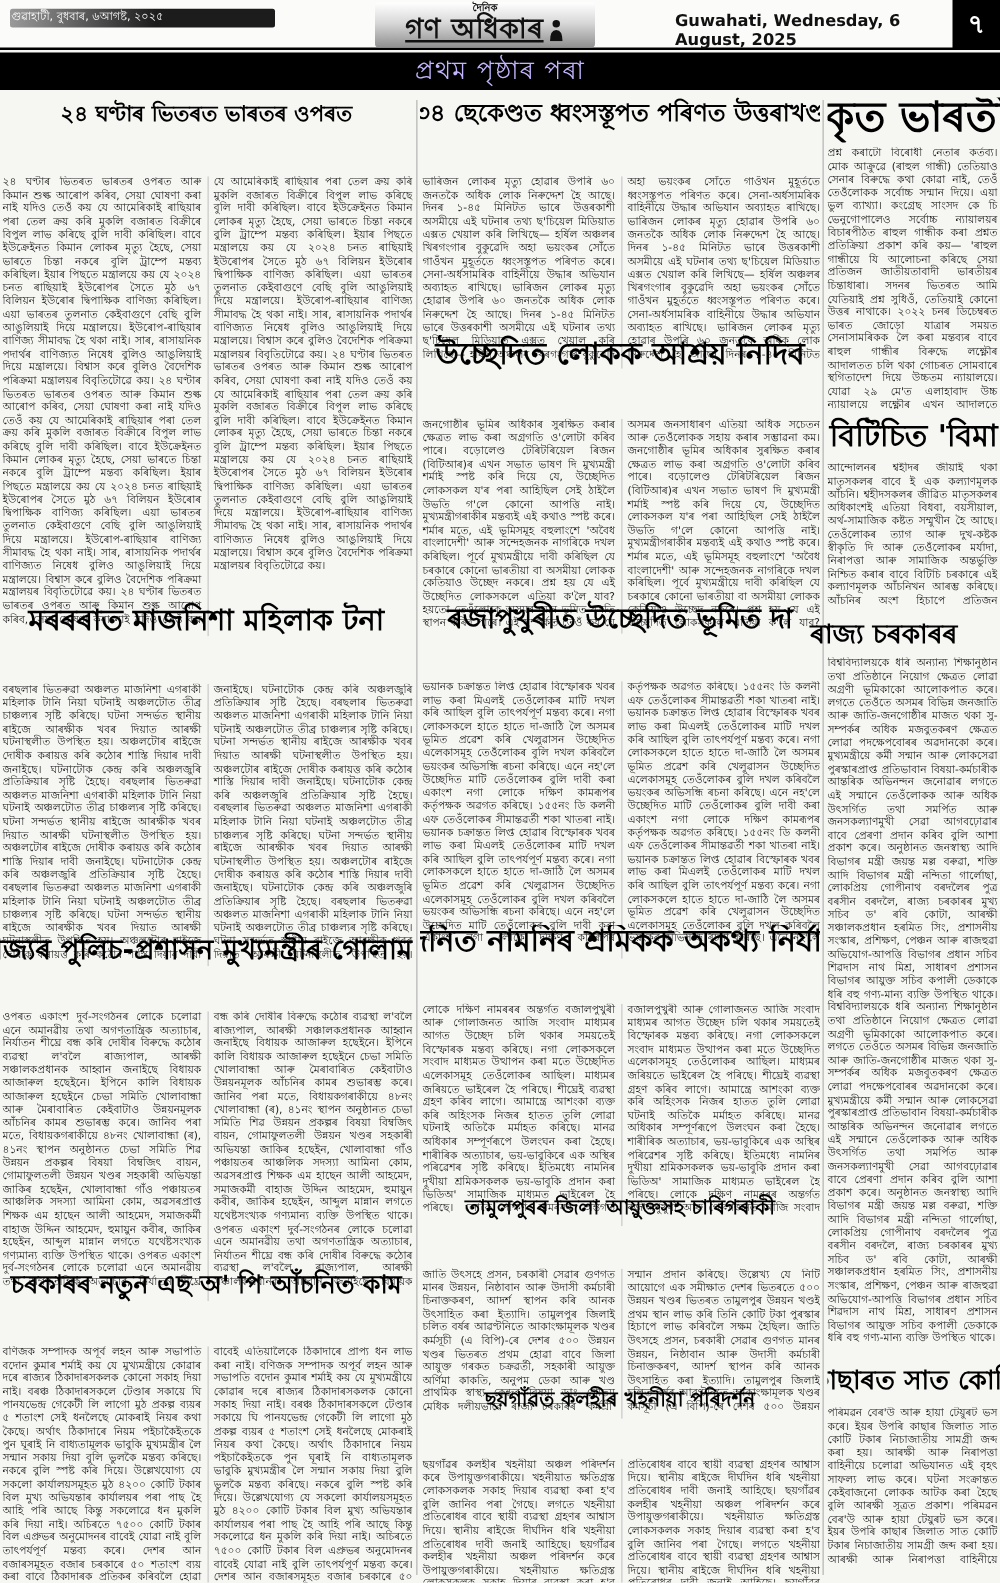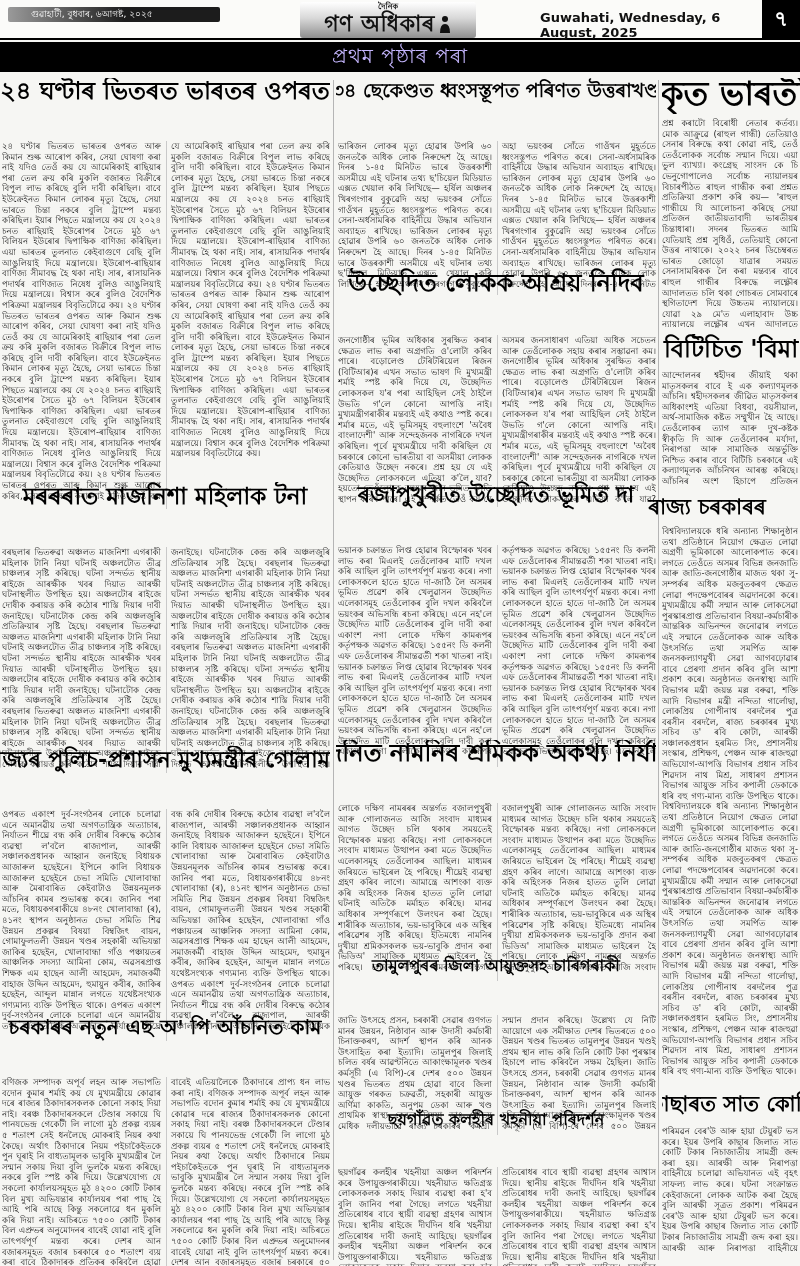--- a/index.html
+++ b/index.html
@@ -4,27 +4,27 @@
 <style>
   html,body{margin:0;padding:0;}
   body{width:800px;height:1266px;background:#f6f6f3;position:relative;
        font-family:"DejaVu Sans",sans-serif;color:#111;overflow:hidden;}
   .abs{position:absolute;box-sizing:border-box;}
 
   
   #header{left:0;top:0;width:800px;height:40px;border-bottom:2px solid #000;background:#fbfbf9;}
   #date-strip{left:8px;top:7px;width:212px;height:15px;
       background:linear-gradient(90deg,#9a9a9a,#1c1c1c 55%);color:#fff;
-      font-size:9px;line-height:15px;padding-left:23px;border-radius:2px;}
+      font-size:9px;line-height:15px;padding-left:1px;border-radius:2px;}
   #masthead{left:300px;top:2px;width:176px;height:36px;text-align:center;
       background:linear-gradient(180deg,#ffffff 0%,#d8d8d8 45%,#8f8f8f 100%);
       border-radius:3px;}
   #masthead .pre{font-size:8px;font-weight:700;line-height:8px;display:block;margin-top:1px;}
   #masthead .main{font-size:22px;font-weight:800;line-height:26px;letter-spacing:0.5px;
-      display:flex;align-items:center;justify-content:center;gap:3px;}
+      display:flex;align-items:center;justify-content:center;gap:3px;text-decoration:underline;}
   #masthead svg{display:inline-block;}
   #date-en{left:540px;top:10px;width:215px;height:18px;font-size:13px;font-weight:700;
       }
   #page-no{left:762px;top:0px;width:38px;height:40px;background:#000;color:#fff;
       font-size:21px;font-weight:700;display:flex;align-items:center;justify-content:center;}
 
   
   #banner{left:0;top:42px;width:800px;height:30px;background:#000;color:#c4b5fd;
       display:flex;align-items:center;justify-content:center;
       font-size:20px;font-weight:400;letter-spacing:1px;}
@@ -58,21 +58,21 @@
   </div>
   <div class="abs" id="date-en">Guwahati, Wednesday, 6 August, 2025</div>
   <div class="abs" id="page-no">৭</div>
 </div>
 
 <div class="abs" id="banner">প্ৰথম পৃষ্ঠাৰ পৰা</div>
 
 <div class="abs vrule" style="left:333px;"></div>
 <div class="abs vrule" style="left:658px;"></div>
 
-<div class="abs head" style="left:0;top:78px;width:330px;height:28px;font-size:24px;">২৪ ঘণ্টাৰ ভিতৰত ভাৰতৰ ওপৰত</div>
+<div class="abs head" style="left:0;top:78px;width:330px;height:28px;font-size:17px;">২৪ ঘণ্টাৰ ভিতৰত ভাৰতৰ ওপৰত</div>
 <div class="abs body c2" style="left:2px;top:110px;width:328px;height:368px;">২৪ ঘণ্টাৰ ভিতৰত ভাৰতৰ ওপৰত আৰু কিমান শুল্ক আৰোপ কৰিব, সেয়া ঘোষণা কৰা নাই যদিও তেওঁ কয় যে আমেৰিকাই ৰাছিয়াৰ পৰা তেল ক্ৰয় কৰি মুকলি বজাৰত বিক্ৰীৰে বিপুল লাভ কৰিছে বুলি দাবী কৰিছিল। বাবে ইউক্ৰেইনত কিমান লোকৰ মৃত্যু হৈছে, সেয়া ভাৰতে চিন্তা নকৰে বুলি ট্ৰাম্পে মন্তব্য কৰিছিল। ইয়াৰ পিছতে মন্ত্ৰালয়ে কয় যে ২০২৪ চনত ৰাছিয়াই ইউৰোপৰ সৈতে মুঠ ৬৭ বিলিয়ন ইউৰোৰ দ্বিপাক্ষিক বাণিজ্য কৰিছিল। এয়া ভাৰতৰ তুলনাত কেইবাগুণে বেছি বুলি আঙুলিয়াই দিয়ে মন্ত্ৰালয়ে। ইউৰোপ-ৰাছিয়াৰ বাণিজ্য সীমাবদ্ধ হৈ থকা নাই। সাৰ, ৰাসায়নিক পদাৰ্থৰ বাণিজ্যত নিষেধ বুলিও আঙুলিয়াই দিয়ে মন্ত্ৰালয়ে। বিশ্বাস কৰে বুলিও বৈদেশিক পৰিক্ৰমা মন্ত্ৰালয়ৰ বিবৃতিটোৱে কয়। ২৪ ঘণ্টাৰ ভিতৰত ভাৰতৰ ওপৰত আৰু কিমান শুল্ক আৰোপ কৰিব, সেয়া ঘোষণা কৰা নাই যদিও তেওঁ কয় যে আমেৰিকাই ৰাছিয়াৰ পৰা তেল ক্ৰয় কৰি মুকলি বজাৰত বিক্ৰীৰে বিপুল লাভ কৰিছে বুলি দাবী কৰিছিল। বাবে ইউক্ৰেইনত কিমান লোকৰ মৃত্যু হৈছে, সেয়া ভাৰতে চিন্তা নকৰে বুলি ট্ৰাম্পে মন্তব্য কৰিছিল। ইয়াৰ পিছতে মন্ত্ৰালয়ে কয় যে ২০২৪ চনত ৰাছিয়াই ইউৰোপৰ সৈতে মুঠ ৬৭ বিলিয়ন ইউৰোৰ দ্বিপাক্ষিক বাণিজ্য কৰিছিল। এয়া ভাৰতৰ তুলনাত কেইবাগুণে বেছি বুলি আঙুলিয়াই দিয়ে মন্ত্ৰালয়ে। ইউৰোপ-ৰাছিয়াৰ বাণিজ্য সীমাবদ্ধ হৈ থকা নাই। সাৰ, ৰাসায়নিক পদাৰ্থৰ বাণিজ্যত নিষেধ বুলিও আঙুলিয়াই দিয়ে মন্ত্ৰালয়ে। বিশ্বাস কৰে বুলিও বৈদেশিক পৰিক্ৰমা মন্ত্ৰালয়ৰ বিবৃতিটোৱে কয়। ২৪ ঘণ্টাৰ ভিতৰত ভাৰতৰ ওপৰত আৰু কিমান শুল্ক আৰোপ কৰিব, সেয়া ঘোষণা কৰা নাই যদিও তেওঁ কয় যে আমেৰিকাই ৰাছিয়াৰ পৰা তেল ক্ৰয় কৰি মুকলি বজাৰত বিক্ৰীৰে বিপুল লাভ কৰিছে বুলি দাবী কৰিছিল। বাবে ইউক্ৰেইনত কিমান লোকৰ মৃত্যু হৈছে, সেয়া ভাৰতে চিন্তা নকৰে বুলি ট্ৰাম্পে মন্তব্য কৰিছিল। ইয়াৰ পিছতে মন্ত্ৰালয়ে কয় যে ২০২৪ চনত ৰাছিয়াই ইউৰোপৰ সৈতে মুঠ ৬৭ বিলিয়ন ইউৰোৰ দ্বিপাক্ষিক বাণিজ্য কৰিছিল। এয়া ভাৰতৰ তুলনাত কেইবাগুণে বেছি বুলি আঙুলিয়াই দিয়ে মন্ত্ৰালয়ে। ইউৰোপ-ৰাছিয়াৰ বাণিজ্য সীমাবদ্ধ হৈ থকা নাই। সাৰ, ৰাসায়নিক পদাৰ্থৰ বাণিজ্যত নিষেধ বুলিও আঙুলিয়াই দিয়ে মন্ত্ৰালয়ে। বিশ্বাস কৰে বুলিও বৈদেশিক পৰিক্ৰমা মন্ত্ৰালয়ৰ বিবৃতিটোৱে কয়। ২৪ ঘণ্টাৰ ভিতৰত ভাৰতৰ ওপৰত আৰু কিমান শুল্ক আৰোপ কৰিব, সেয়া ঘোষণা কৰা নাই যদিও তেওঁ কয় যে আমেৰিকাই ৰাছিয়াৰ পৰা তেল ক্ৰয় কৰি মুকলি বজাৰত বিক্ৰীৰে বিপুল লাভ কৰিছে বুলি দাবী কৰিছিল। বাবে ইউক্ৰেইনত কিমান লোকৰ মৃত্যু হৈছে, সেয়া ভাৰতে চিন্তা নকৰে বুলি ট্ৰাম্পে মন্তব্য কৰিছিল। ইয়াৰ পিছতে মন্ত্ৰালয়ে কয় যে ২০২৪ চনত ৰাছিয়াই ইউৰোপৰ সৈতে মুঠ ৬৭ বিলিয়ন ইউৰোৰ দ্বিপাক্ষিক বাণিজ্য কৰিছিল। এয়া ভাৰতৰ তুলনাত কেইবাগুণে বেছি বুলি আঙুলিয়াই দিয়ে মন্ত্ৰালয়ে। ইউৰোপ-ৰাছিয়াৰ বাণিজ্য সীমাবদ্ধ হৈ থকা নাই। সাৰ, ৰাসায়নিক পদাৰ্থৰ বাণিজ্যত নিষেধ বুলিও আঙুলিয়াই দিয়ে মন্ত্ৰালয়ে। বিশ্বাস কৰে বুলিও বৈদেশিক পৰিক্ৰমা মন্ত্ৰালয়ৰ বিবৃতিটোৱে কয়।</div>
 
 <div class="abs head" style="left:0;top:482px;width:330px;height:30px;font-size:23px;">মৰৰৰাত মাজনিশা মহিলাক টনা</div>
 <div class="abs body c2" style="left:2px;top:516px;width:328px;height:226px;">বৰছলাৰ ভিতৰুৱা অঞ্চলত মাজনিশা এগৰাকী মহিলাক টানি নিয়া ঘটনাই অঞ্চলটোত তীব্ৰ চাঞ্চল্যৰ সৃষ্টি কৰিছে। ঘটনা সন্দৰ্ভত স্থানীয় ৰাইজে আৰক্ষীক খবৰ দিয়াত আৰক্ষী ঘটনাস্থলীত উপস্থিত হয়। অঞ্চলটোৰ ৰাইজে দোষীক কৰায়ত্ত কৰি কঠোৰ শাস্তি দিয়াৰ দাবী জনাইছে। ঘটনাটোক কেন্দ্ৰ কৰি অঞ্চলজুৰি প্ৰতিক্ৰিয়াৰ সৃষ্টি হৈছে। বৰছলাৰ ভিতৰুৱা অঞ্চলত মাজনিশা এগৰাকী মহিলাক টানি নিয়া ঘটনাই অঞ্চলটোত তীব্ৰ চাঞ্চল্যৰ সৃষ্টি কৰিছে। ঘটনা সন্দৰ্ভত স্থানীয় ৰাইজে আৰক্ষীক খবৰ দিয়াত আৰক্ষী ঘটনাস্থলীত উপস্থিত হয়। অঞ্চলটোৰ ৰাইজে দোষীক কৰায়ত্ত কৰি কঠোৰ শাস্তি দিয়াৰ দাবী জনাইছে। ঘটনাটোক কেন্দ্ৰ কৰি অঞ্চলজুৰি প্ৰতিক্ৰিয়াৰ সৃষ্টি হৈছে। বৰছলাৰ ভিতৰুৱা অঞ্চলত মাজনিশা এগৰাকী মহিলাক টানি নিয়া ঘটনাই অঞ্চলটোত তীব্ৰ চাঞ্চল্যৰ সৃষ্টি কৰিছে। ঘটনা সন্দৰ্ভত স্থানীয় ৰাইজে আৰক্ষীক খবৰ দিয়াত আৰক্ষী ঘটনাস্থলীত উপস্থিত হয়। অঞ্চলটোৰ ৰাইজে দোষীক কৰায়ত্ত কৰি কঠোৰ শাস্তি দিয়াৰ দাবী জনাইছে। ঘটনাটোক কেন্দ্ৰ কৰি অঞ্চলজুৰি প্ৰতিক্ৰিয়াৰ সৃষ্টি হৈছে। বৰছলাৰ ভিতৰুৱা অঞ্চলত মাজনিশা এগৰাকী মহিলাক টানি নিয়া ঘটনাই অঞ্চলটোত তীব্ৰ চাঞ্চল্যৰ সৃষ্টি কৰিছে। ঘটনা সন্দৰ্ভত স্থানীয় ৰাইজে আৰক্ষীক খবৰ দিয়াত আৰক্ষী ঘটনাস্থলীত উপস্থিত হয়। অঞ্চলটোৰ ৰাইজে দোষীক কৰায়ত্ত কৰি কঠোৰ শাস্তি দিয়াৰ দাবী জনাইছে। ঘটনাটোক কেন্দ্ৰ কৰি অঞ্চলজুৰি প্ৰতিক্ৰিয়াৰ সৃষ্টি হৈছে। বৰছলাৰ ভিতৰুৱা অঞ্চলত মাজনিশা এগৰাকী মহিলাক টানি নিয়া ঘটনাই অঞ্চলটোত তীব্ৰ চাঞ্চল্যৰ সৃষ্টি কৰিছে। ঘটনা সন্দৰ্ভত স্থানীয় ৰাইজে আৰক্ষীক খবৰ দিয়াত আৰক্ষী ঘটনাস্থলীত উপস্থিত হয়। অঞ্চলটোৰ ৰাইজে দোষীক কৰায়ত্ত কৰি কঠোৰ শাস্তি দিয়াৰ দাবী জনাইছে। ঘটনাটোক কেন্দ্ৰ কৰি অঞ্চলজুৰি প্ৰতিক্ৰিয়াৰ সৃষ্টি হৈছে। বৰছলাৰ ভিতৰুৱা অঞ্চলত মাজনিশা এগৰাকী মহিলাক টানি নিয়া ঘটনাই অঞ্চলটোত তীব্ৰ চাঞ্চল্যৰ সৃষ্টি কৰিছে। ঘটনা সন্দৰ্ভত স্থানীয় ৰাইজে আৰক্ষীক খবৰ দিয়াত আৰক্ষী ঘটনাস্থলীত উপস্থিত হয়। অঞ্চলটোৰ ৰাইজে দোষীক কৰায়ত্ত কৰি কঠোৰ শাস্তি দিয়াৰ দাবী জনাইছে। ঘটনাটোক কেন্দ্ৰ কৰি অঞ্চলজুৰি প্ৰতিক্ৰিয়াৰ সৃষ্টি হৈছে।</div>
 
 <div class="abs head" style="left:0;top:746px;width:330px;height:28px;font-size:22px;">ৰাজ্যৰ পুলিচ-প্ৰশাসন মুখ্যমন্ত্ৰীৰ গোলামত</div>
 <div class="abs body c2" style="left:2px;top:778px;width:328px;height:232px;">ওপৰত একাংশ দুৰ্ব-সংগঠনৰ লোকে চলোৱা এনে অমানৱীয় তথা অগণতান্ত্ৰিক অত্যাচাৰ, নিৰ্যাতন শীঘ্ৰে বন্ধ কৰি দোষীৰ বিৰুদ্ধে কঠোৰ ব্যৱস্থা ল'বলৈ ৰাজ্যপাল, আৰক্ষী সঞ্চালকপ্ৰধানক আহ্বান জনাইছে বিধায়ক আজাৰুল হছেইনে। ইপিনে কালি বিধায়ক আজাৰুল হছেইনে চেভা সমিতি খোলাবান্ধা আৰু মৈৰাবাৰিত কেইবাটাও উন্নয়নমূলক আঁচনিৰ কামৰ শুভাৰম্ভ কৰে। জানিব পৰা মতে, বিধায়কগৰাকীয়ে ৪৮নং খোলাবান্ধা (ৰ), ৪১নং স্থাপন অনুষ্ঠানত চেভা সমিতি শিৱ উন্নয়ন প্ৰকল্পৰ বিষয়া বিম্বজিৎ বায়ন, গোমাফুলতলী উন্নয়ন খণ্ডৰ সহকাৰী অভিযন্তা জাকিৰ হছেইন, খোলাবান্ধা গাঁও পঞ্চায়তৰ আঞ্চলিক সদস্যা আমিনা কোম, অৱসৰপ্ৰাপ্ত শিক্ষক এম হাছেন আলী আহমেদ, সমাজকৰ্মী বাহাজ উদ্দিন আহমেদ, হুমায়ুন কবীৰ, জাকিৰ হছেইন, আব্দুল মান্নান লগতে যথেষ্টসংখ্যক গণ্যমান্য ব্যক্তি উপস্থিত থাকে। ওপৰত একাংশ দুৰ্ব-সংগঠনৰ লোকে চলোৱা এনে অমানৱীয় তথা অগণতান্ত্ৰিক অত্যাচাৰ, নিৰ্যাতন শীঘ্ৰে বন্ধ কৰি দোষীৰ বিৰুদ্ধে কঠোৰ ব্যৱস্থা ল'বলৈ ৰাজ্যপাল, আৰক্ষী সঞ্চালকপ্ৰধানক আহ্বান জনাইছে বিধায়ক আজাৰুল হছেইনে। ইপিনে কালি বিধায়ক আজাৰুল হছেইনে চেভা সমিতি খোলাবান্ধা আৰু মৈৰাবাৰিত কেইবাটাও উন্নয়নমূলক আঁচনিৰ কামৰ শুভাৰম্ভ কৰে। জানিব পৰা মতে, বিধায়কগৰাকীয়ে ৪৮নং খোলাবান্ধা (ৰ), ৪১নং স্থাপন অনুষ্ঠানত চেভা সমিতি শিৱ উন্নয়ন প্ৰকল্পৰ বিষয়া বিম্বজিৎ বায়ন, গোমাফুলতলী উন্নয়ন খণ্ডৰ সহকাৰী অভিযন্তা জাকিৰ হছেইন, খোলাবান্ধা গাঁও পঞ্চায়তৰ আঞ্চলিক সদস্যা আমিনা কোম, অৱসৰপ্ৰাপ্ত শিক্ষক এম হাছেন আলী আহমেদ, সমাজকৰ্মী বাহাজ উদ্দিন আহমেদ, হুমায়ুন কবীৰ, জাকিৰ হছেইন, আব্দুল মান্নান লগতে যথেষ্টসংখ্যক গণ্যমান্য ব্যক্তি উপস্থিত থাকে। ওপৰত একাংশ দুৰ্ব-সংগঠনৰ লোকে চলোৱা এনে অমানৱীয় তথা অগণতান্ত্ৰিক অত্যাচাৰ, নিৰ্যাতন শীঘ্ৰে বন্ধ কৰি দোষীৰ বিৰুদ্ধে কঠোৰ ব্যৱস্থা ল'বলৈ ৰাজ্যপাল, আৰক্ষী সঞ্চালকপ্ৰধানক আহ্বান জনাইছে বিধায়ক আজাৰুল হছেইনে। ইপিনে কালি বিধায়ক আজাৰুল হছেইনে চেভা সমিতি খোলাবান্ধা আৰু মৈৰাবাৰিত কেইবাটাও উন্নয়নমূলক আঁচনিৰ কামৰ শুভাৰম্ভ কৰে। জানিব পৰা মতে, বিধায়কগৰাকীয়ে ৪৮নং খোলাবান্ধা (ৰ), ৪১নং স্থাপন অনুষ্ঠানত চেভা সমিতি শিৱ উন্নয়ন প্ৰকল্পৰ বিষয়া বিম্বজিৎ বায়ন, গোমাফুলতলী উন্নয়ন খণ্ডৰ সহকাৰী অভিযন্তা জাকিৰ হছেইন, খোলাবান্ধা গাঁও পঞ্চায়তৰ আঞ্চলিক সদস্যা আমিনা কোম, অৱসৰপ্ৰাপ্ত শিক্ষক এম হাছেন আলী আহমেদ, সমাজকৰ্মী বাহাজ উদ্দিন আহমেদ, হুমায়ুন কবীৰ, জাকিৰ হছেইন, আব্দুল মান্নান লগতে যথেষ্টসংখ্যক গণ্যমান্য ব্যক্তি উপস্থিত থাকে।</div>
 
 <div class="abs head" style="left:0;top:1014px;width:330px;height:28px;font-size:20px;">চৰকাৰৰ নতুন এছ অ' পি আঁচনিত কাম</div>
 <div class="abs body c2" style="left:2px;top:1046px;width:328px;height:214px;">বণিজক সম্পাদক অপূৰ্ব লহন আৰু সভাপতি বদোন কুমাৰ শৰ্মাই কয় যে মুখ্যমন্ত্ৰীয়ে কোৱাৰ দৰে ৰাজ্যৰ ঠিকাদাৰসকলক কোনো সকাহ দিয়া নাই। বৰঞ্চ ঠিকাদাৰসকলে টেণ্ডাৰ সকায়ে ঘি পানযভেন্দ্ৰ গেকেটী লি লাগো মুঠ প্ৰকল্প ব্যয়ৰ ৫ শতাংশ সেই ধনলৈছে মোকৰাই নিয়ৰ কথা কৈছে। অৰ্থাৎ ঠিকাদাৰে নিয়ম পইচাকৈইতকে পুন ঘূৰাই নি বাধ্যতামূলক ভাবুকি মুখ্যমন্ত্ৰীৰ লৈ সন্মান সকায় দিয়া বুলি ভুলকৈ মন্তব্য কৰিছে। নকৰে বুলি স্পষ্ট কৰি দিয়ে। উল্লেখযোগ্য যে সকলো কাৰ্যালয়সমূহত মুঠ ৪২০০ কোটি টকাৰ বিল মুখ্য অভিযন্তাৰ কাৰ্যালয়ৰ পৰা পাছ হৈ আহি পৰি আছে কিন্তু সকলোৱে ধন মুকলি কৰি দিয়া নাই। অচিৰতে ৭৫০০ কোটি টকাৰ বিল এপ্ৰুভৰ অনুমোদনৰ বাবেই যোৱা নাই বুলি তাৎপৰ্যপূৰ্ণ মন্তব্য কৰে। দেশৰ আন বজাৰসমূহত বজাৰ চৰকাৰে ৫০ শতাংশ ব্যয় কৰা বাবে ঠিকাদাৰক প্ৰতিকৰ কৰিবলৈ হোৱা নাই বুলি মন্তব্য কৰি কয় যে কেন্দ্ৰৰ পৰা অসমৰ প্ৰকল্পত ১০ শতাংশ ব্যয় কৰিব লগা হোৱা বাবেই এতিয়ালৈকে ঠিকাদাৰে প্ৰাপ্য ধন লাভ কৰা নাই। বণিজক সম্পাদক অপূৰ্ব লহন আৰু সভাপতি বদোন কুমাৰ শৰ্মাই কয় যে মুখ্যমন্ত্ৰীয়ে কোৱাৰ দৰে ৰাজ্যৰ ঠিকাদাৰসকলক কোনো সকাহ দিয়া নাই। বৰঞ্চ ঠিকাদাৰসকলে টেণ্ডাৰ সকায়ে ঘি পানযভেন্দ্ৰ গেকেটী লি লাগো মুঠ প্ৰকল্প ব্যয়ৰ ৫ শতাংশ সেই ধনলৈছে মোকৰাই নিয়ৰ কথা কৈছে। অৰ্থাৎ ঠিকাদাৰে নিয়ম পইচাকৈইতকে পুন ঘূৰাই নি বাধ্যতামূলক ভাবুকি মুখ্যমন্ত্ৰীৰ লৈ সন্মান সকায় দিয়া বুলি ভুলকৈ মন্তব্য কৰিছে। নকৰে বুলি স্পষ্ট কৰি দিয়ে। উল্লেখযোগ্য যে সকলো কাৰ্যালয়সমূহত মুঠ ৪২০০ কোটি টকাৰ বিল মুখ্য অভিযন্তাৰ কাৰ্যালয়ৰ পৰা পাছ হৈ আহি পৰি আছে কিন্তু সকলোৱে ধন মুকলি কৰি দিয়া নাই। অচিৰতে ৭৫০০ কোটি টকাৰ বিল এপ্ৰুভৰ অনুমোদনৰ বাবেই যোৱা নাই বুলি তাৎপৰ্যপূৰ্ণ মন্তব্য কৰে। দেশৰ আন বজাৰসমূহত বজাৰ চৰকাৰে ৫০ শতাংশ ব্যয় কৰা বাবে ঠিকাদাৰক প্ৰতিকৰ কৰিবলৈ হোৱা নাই বুলি মন্তব্য কৰি কয় যে কেন্দ্ৰৰ পৰা অসমৰ প্ৰকল্পত ১০ শতাংশ ব্যয় কৰিব লগা হোৱা বাবেই এতিয়ালৈকে ঠিকাদাৰে প্ৰাপ্য ধন লাভ কৰা নাই।</div>

